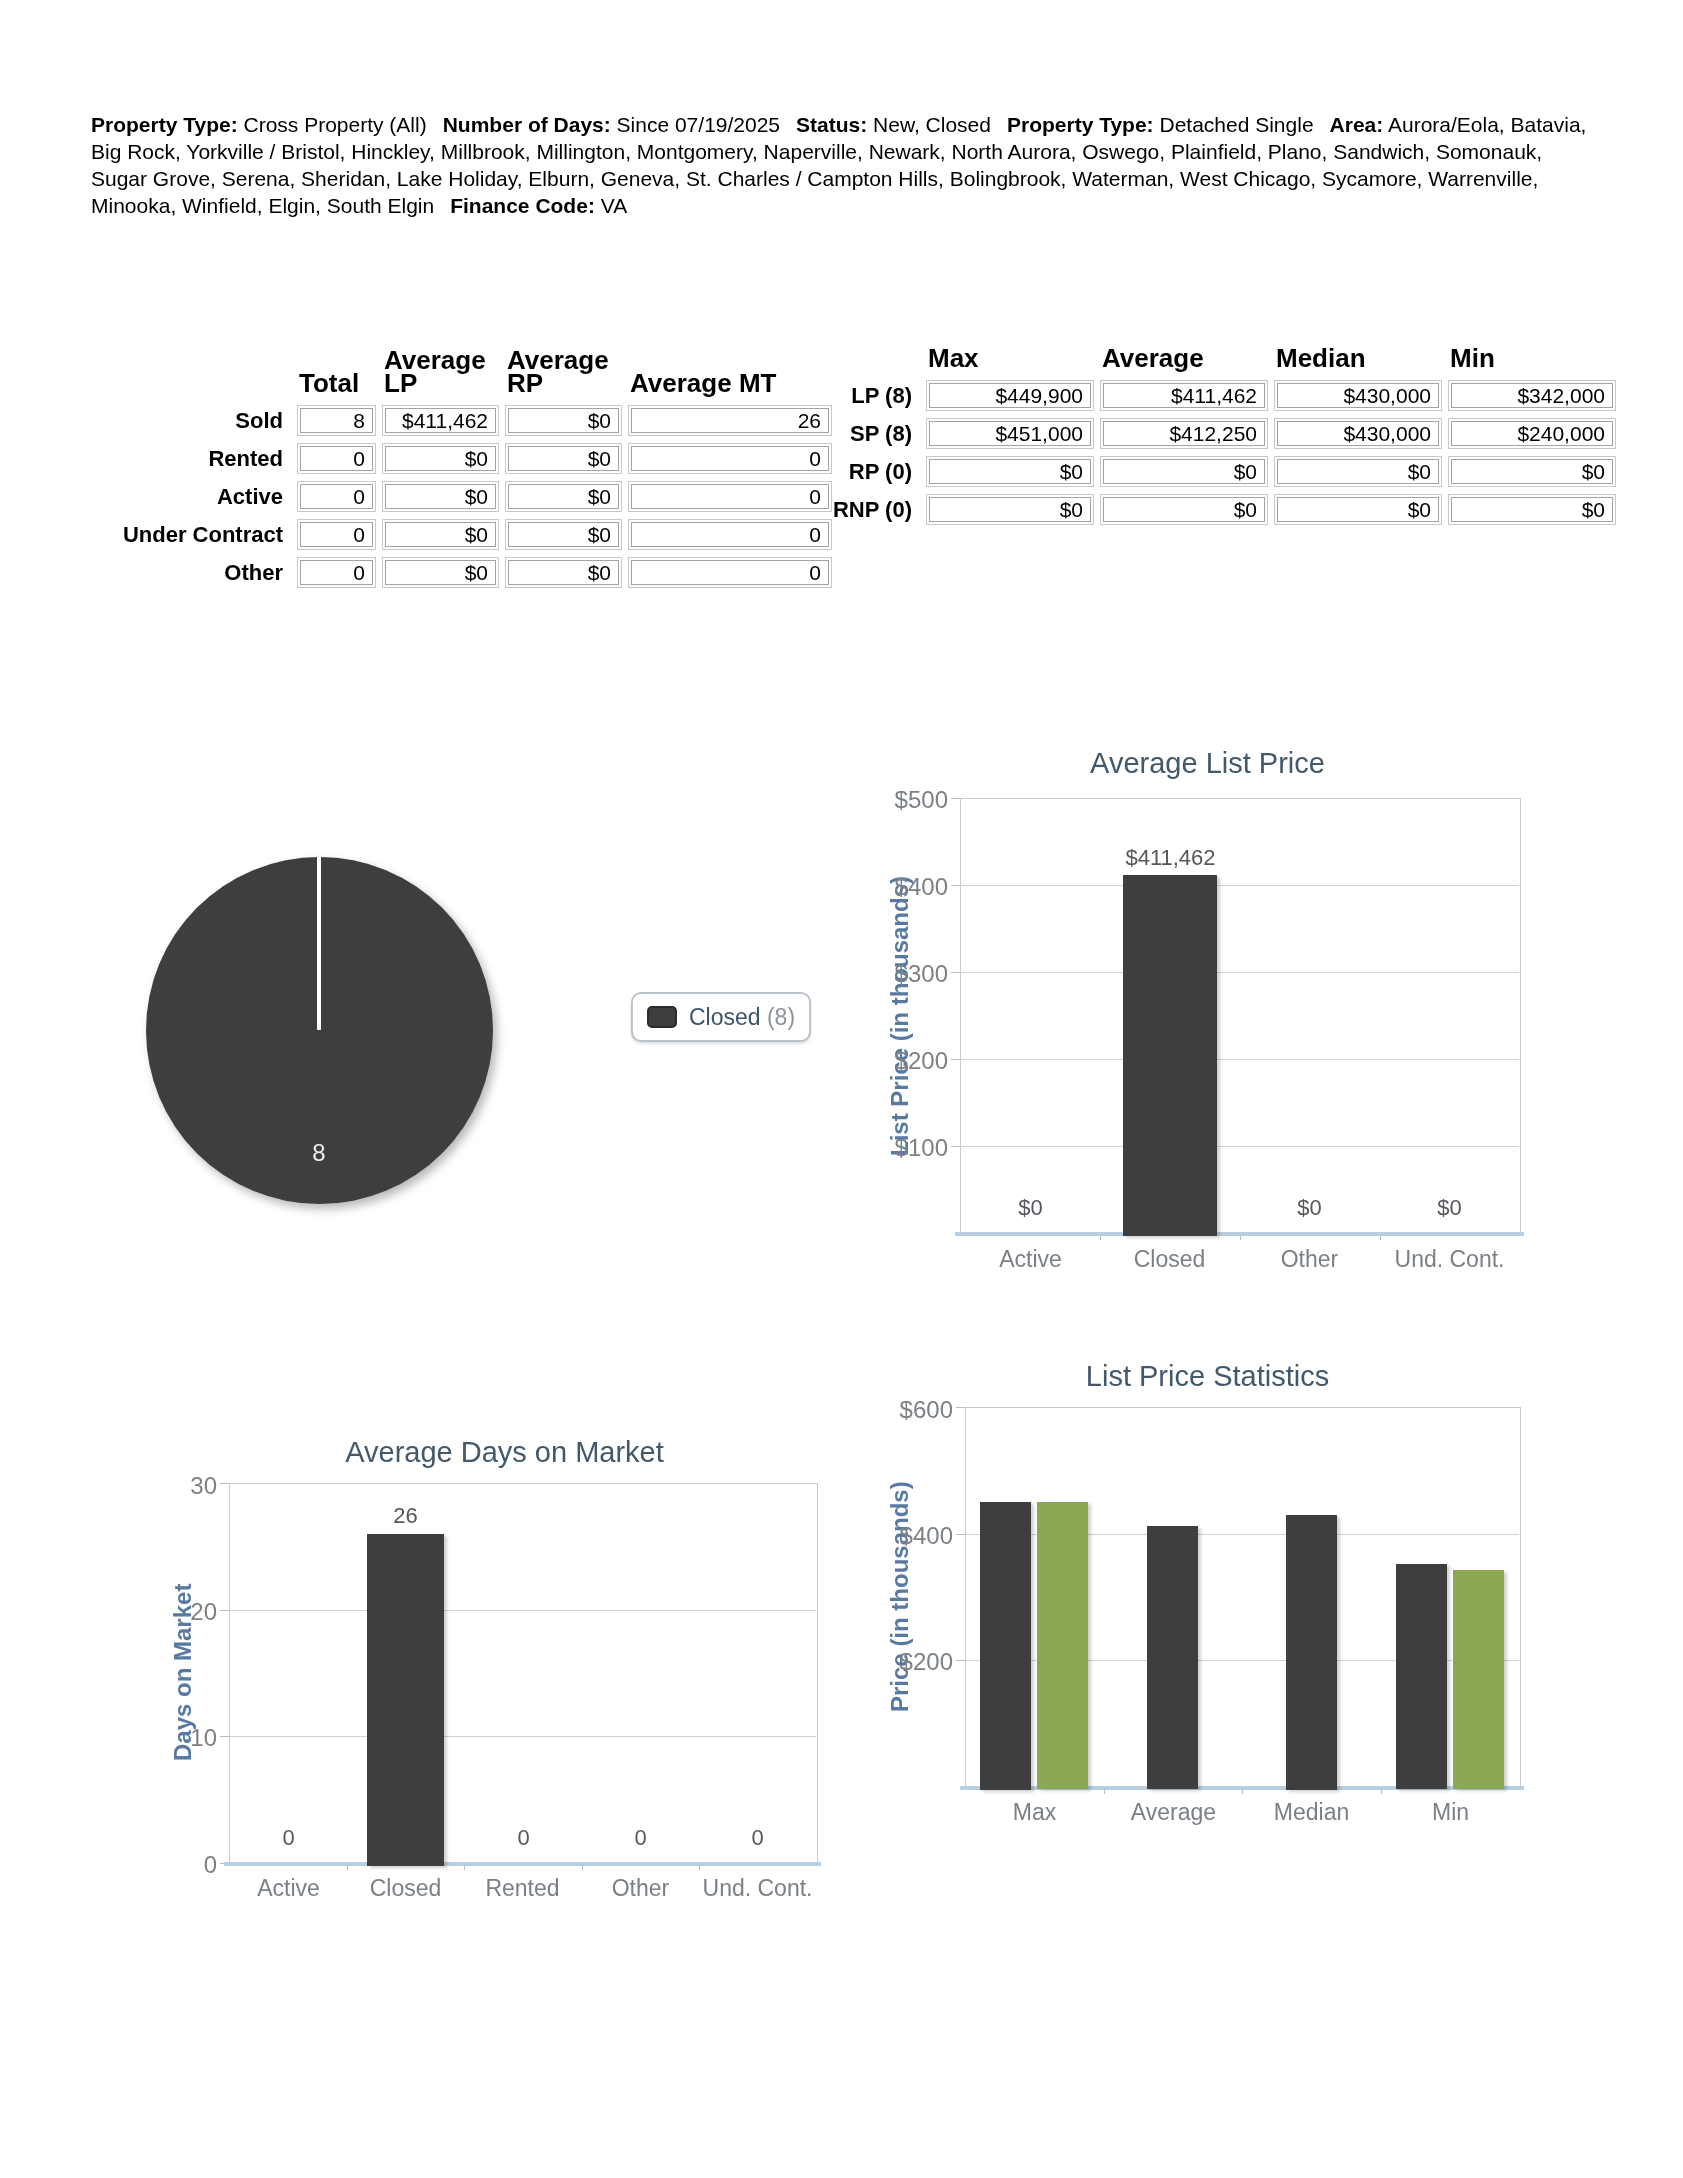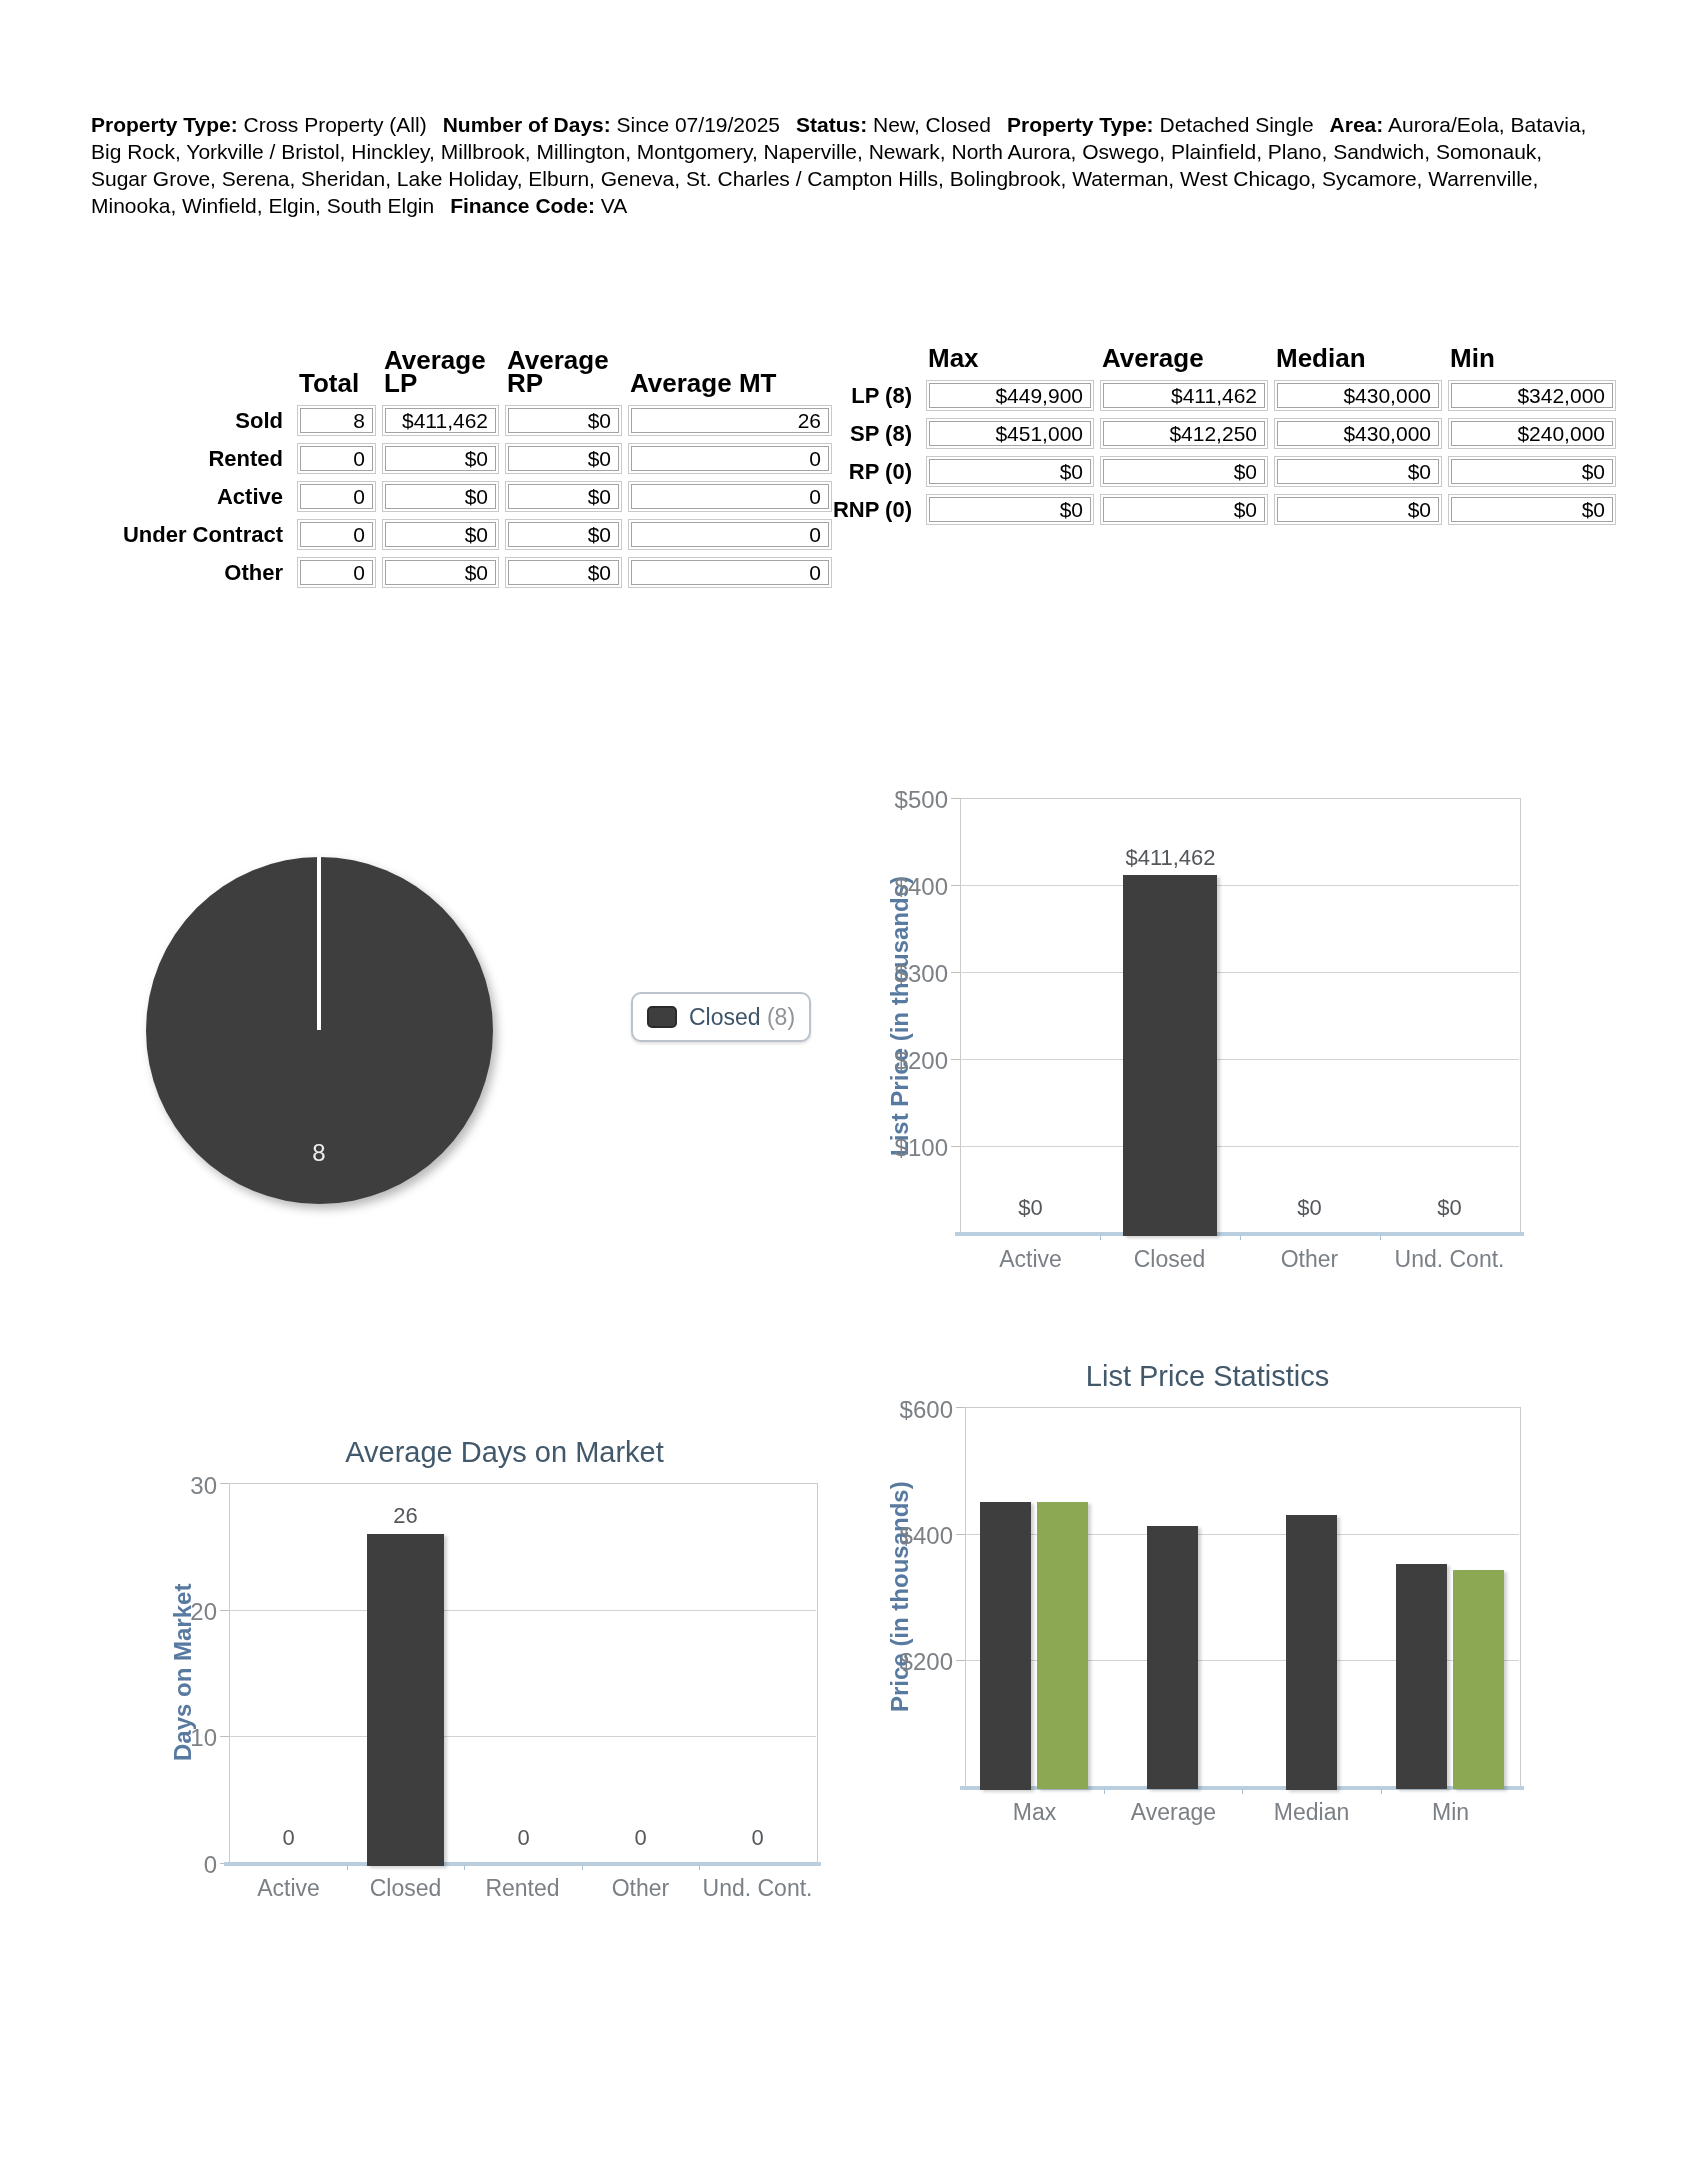--- a/index.html
+++ b/index.html
@@ -211,20 +211,21 @@
     <div class="pie-circle" id="pie-circle" style="background: rgb(62, 62, 62);"></div>
     <div class="pie-line"></div>
     <div class="pie-num">8</div>
     <div class="legend-sm">
       <span class="sw" style="width: 30px; height: 22px; border: 2px solid rgb(42, 42, 42); background: rgb(62, 62, 62);"></span>
       <span class="lg-name"><span>Closed</span> <span class="lg-count">(8)</span></span>
     </div>
   </div>
 
   <div class="chart-panel" id="chart-alp" style="left:871px;top:733px;width:673px;height:614px;">
+    <div class="chart-title">Average List Price</div>
     <div class="ytitle" style="left:12px;top:65px;height:435px;">List Price (in thousands)</div>
   <div class="plot" style="left: 89px; top: 65px; width: 559px; height: 435px;"></div>
       <div class="grid" style="left: 89px; top: 413px; width: 559px;"></div>
       <div class="ytick" style="left: -10px; top: 401px; width: 87px;">$100</div>
       <div class="nub" style="left: 80px; top: 413px;"></div>
       <div class="grid" style="left: 89px; top: 326px; width: 559px;"></div>
       <div class="ytick" style="left: -10px; top: 314px; width: 87px;">$200</div>
       <div class="nub" style="left: 80px; top: 326px;"></div>
       <div class="grid" style="left: 89px; top: 239px; width: 559px;"></div>
       <div class="ytick" style="left: -10px; top: 227px; width: 87px;">$300</div>

